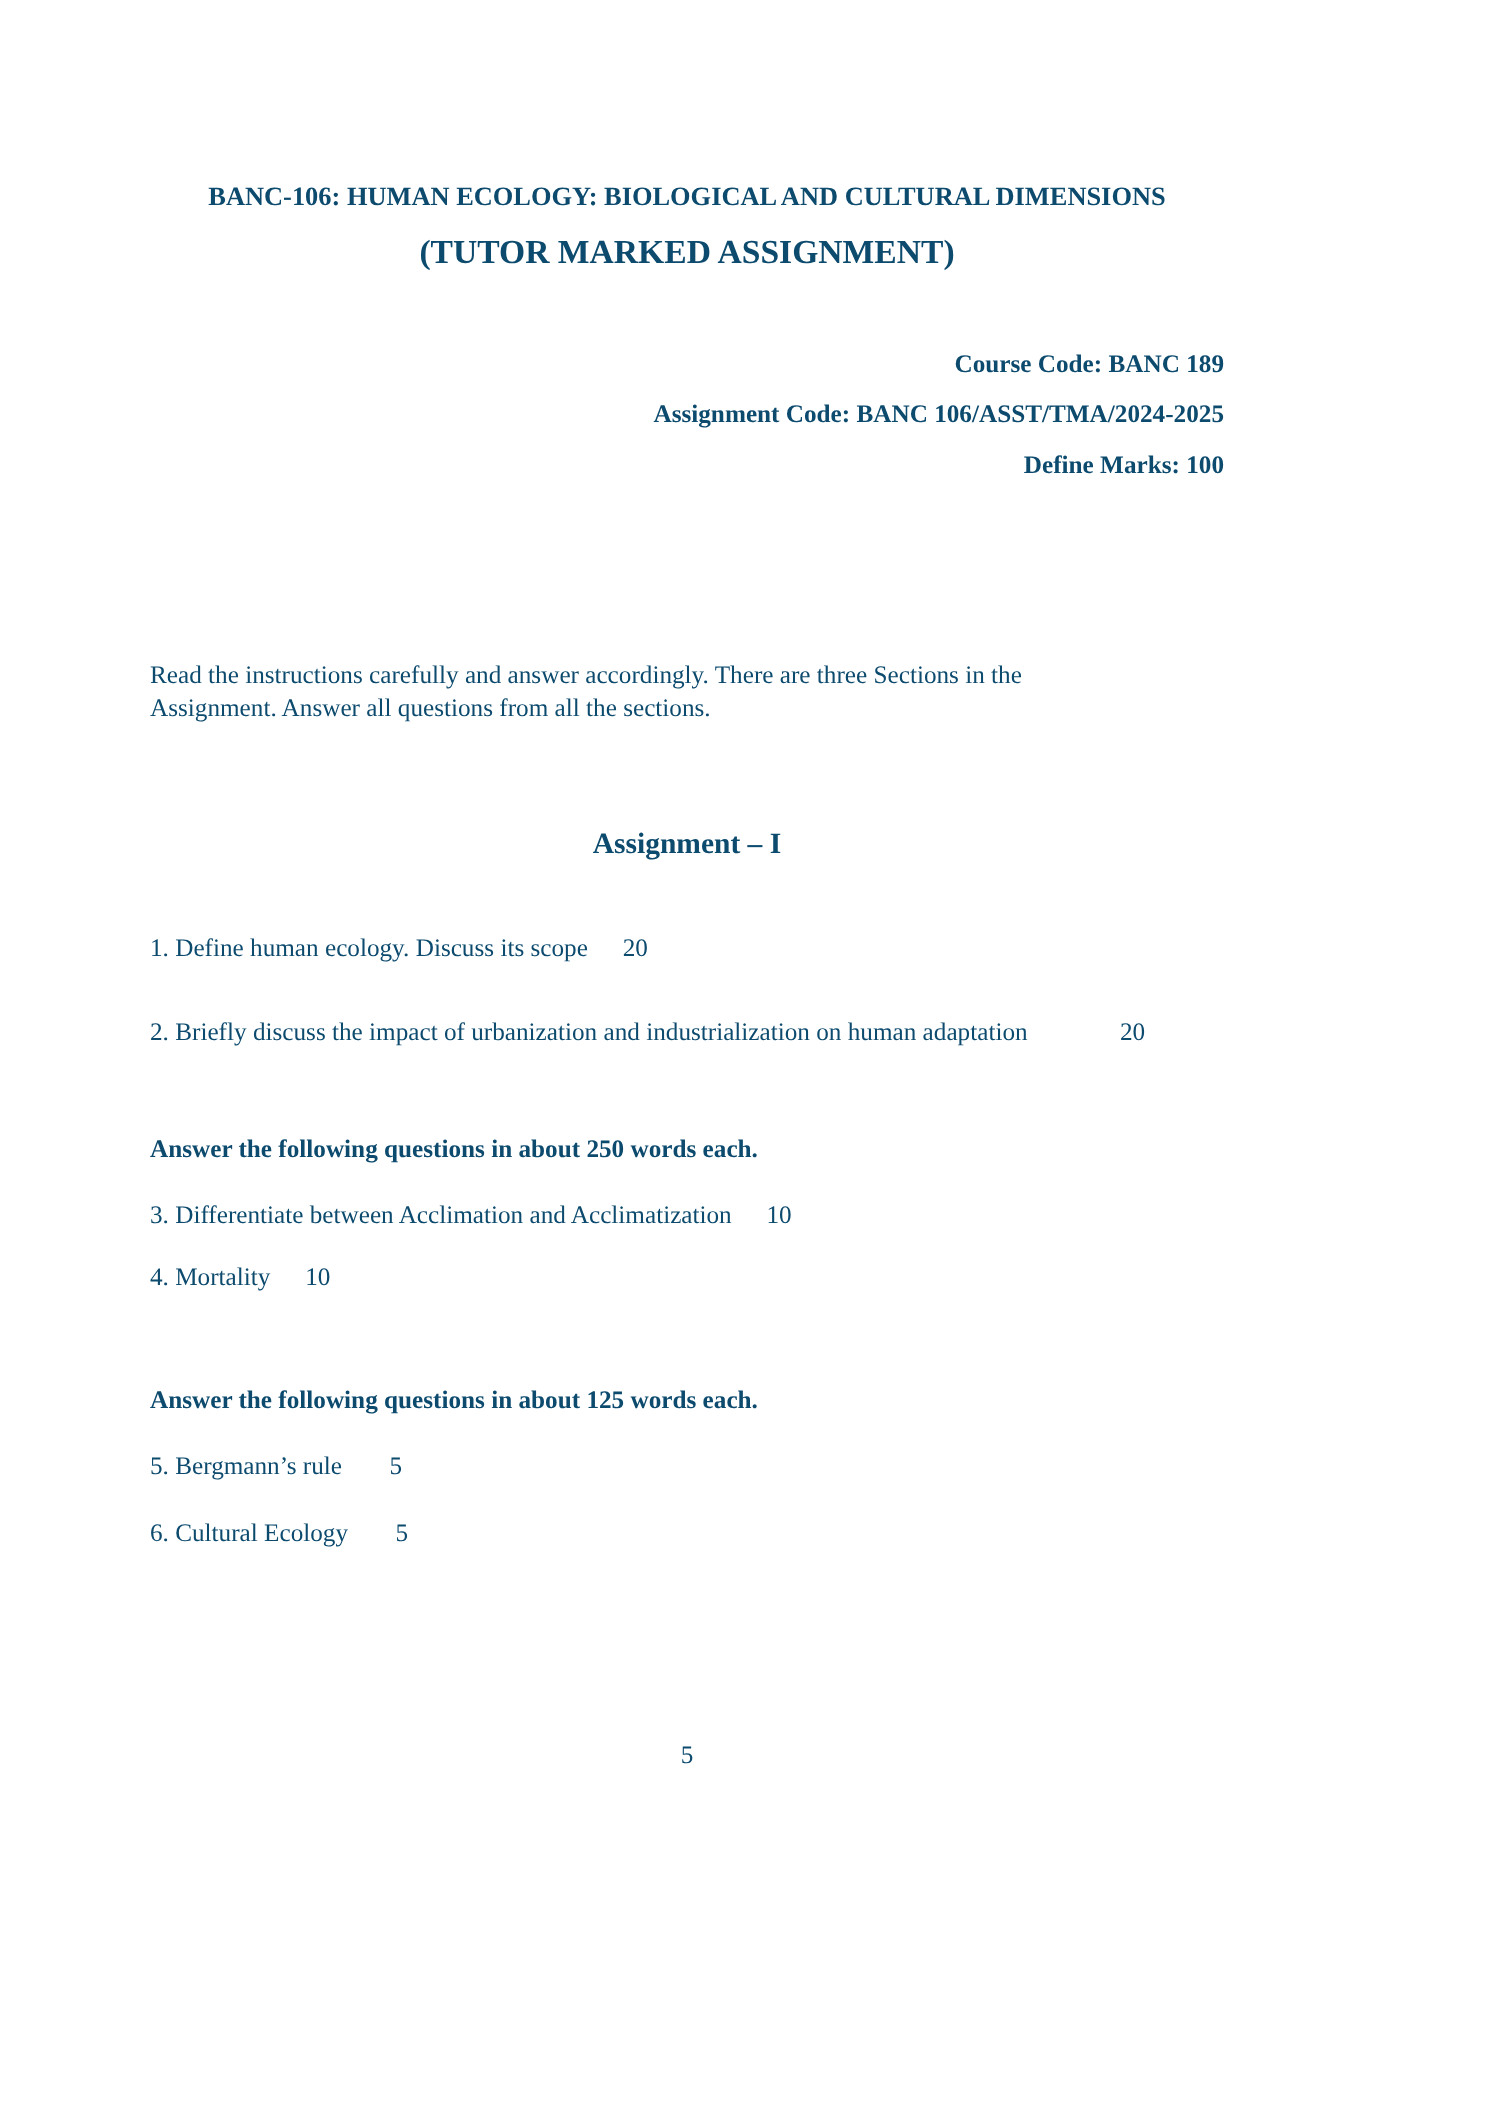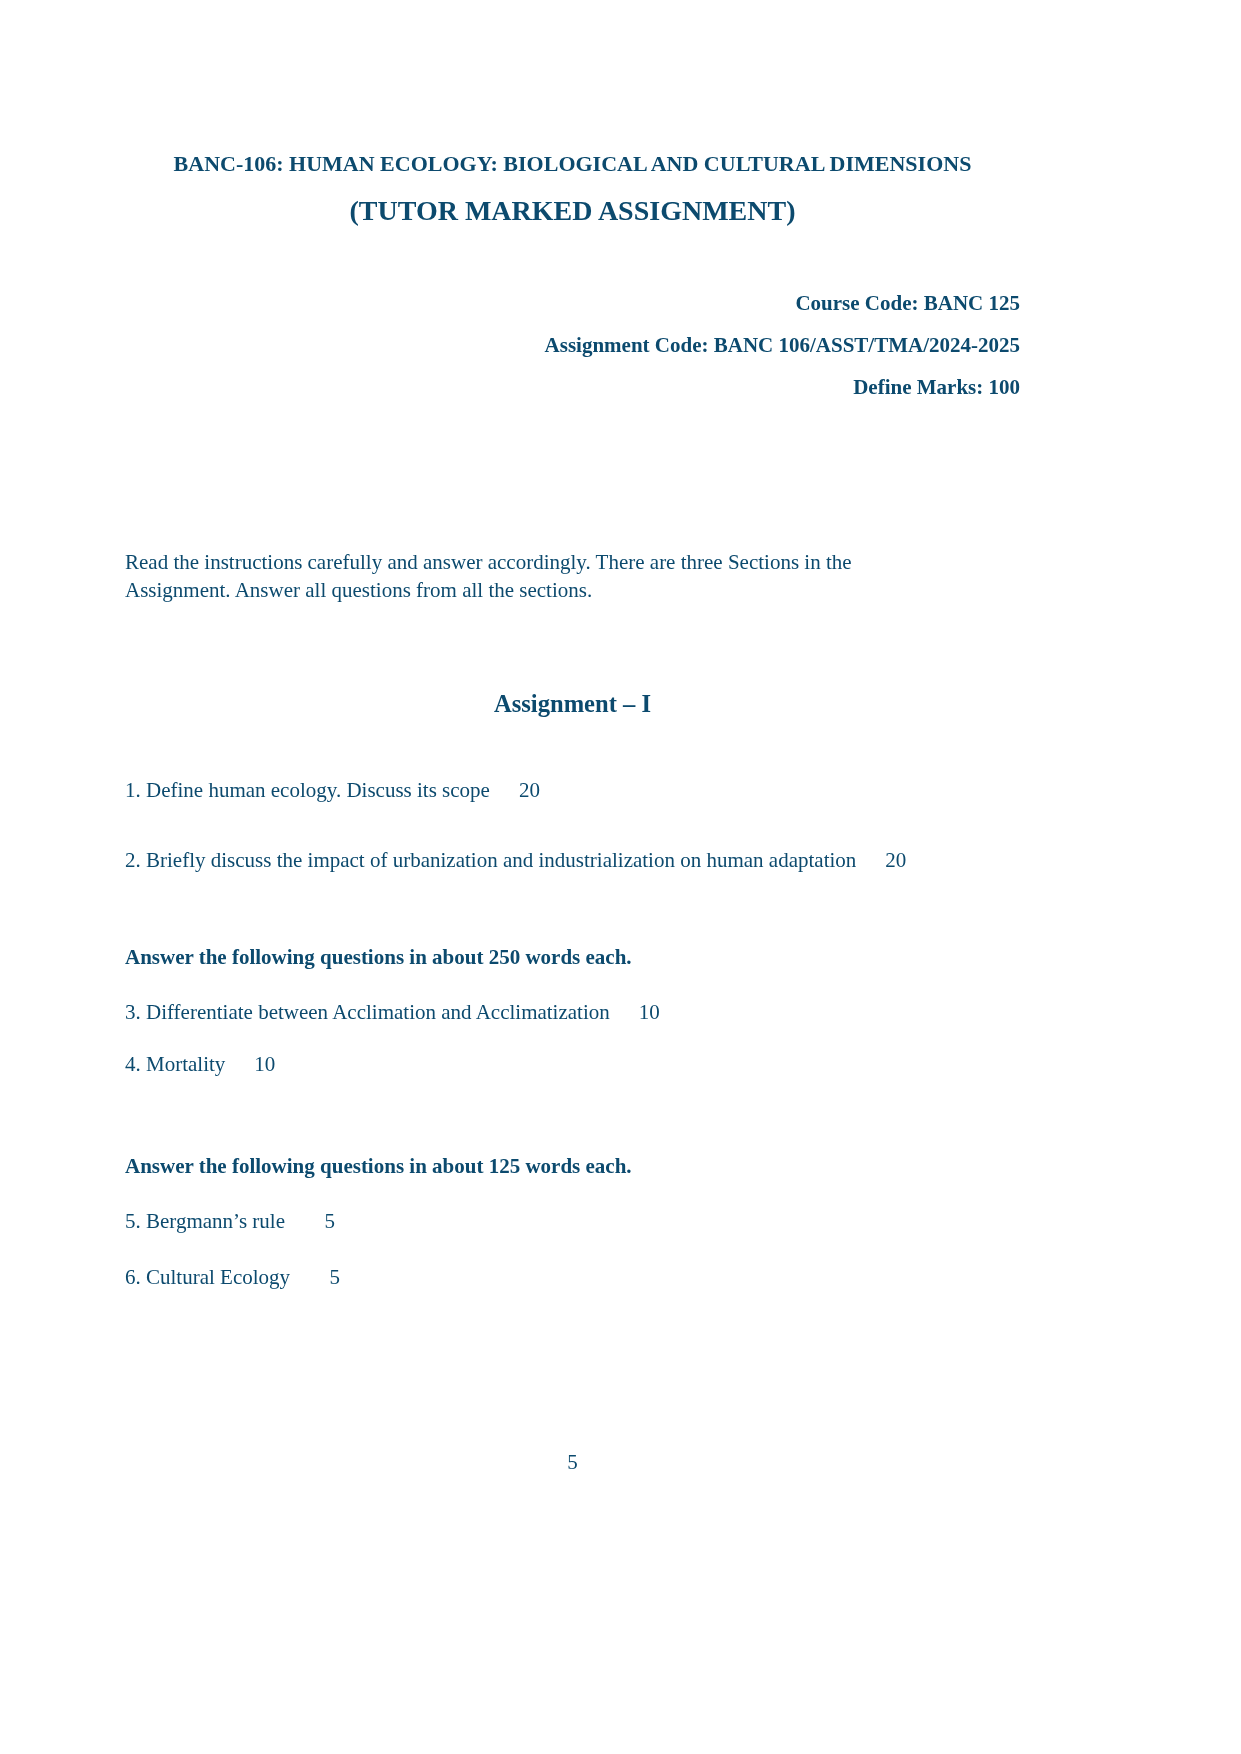--- a/index.html
+++ b/index.html
@@ -68,21 +68,21 @@
   .q-text {
     white-space: nowrap;
   }
   .q-marks {
     text-align: right;
     min-width: 30px;
     padding-left: 20px;
   }
   .mt-57 { margin-top: 86px; }
   .mt-58 { margin-top: 58px; }
-  .mt-42 { margin-top: 42px; }
+  .mt-42 { margin-top: 42px; gap: 48px; }
   .mt-99 { margin-top: 99px; }
   .mt-69 { margin-top: 69px; }
   .mt-74 { margin-top: 74px; }
   .mt-27 { margin-top: 27px; }
   .mt-24 { margin-top: 24px; }
   .mt-28 { margin-top: 28px; }
   .page-number {
     position: absolute;
     top: 1448px;
     left: 125px;
@@ -95,21 +95,21 @@
 <body>
 
 <div class="page">
   <div class="content">
 
     <h1 class="doc-title">BANC-106: HUMAN ECOLOGY: BIOLOGICAL AND CULTURAL DIMENSIONS</h1>
 
     <h2 class="doc-subtitle">(TUTOR MARKED ASSIGNMENT)</h2>
 
     <div class="meta">
-      <div class="meta-line">Course Code: BANC 125</div>
+      <div class="meta-line">Course Code: BANC 189</div>
       <div class="meta-line">Assignment Code: BANC 106/ASST/TMA/2024-2025</div>
       <div class="meta-line">Define Marks: 100</div>
     </div>
 
     <p class="intro">Read the instructions carefully and answer accordingly. There are three Sections in the Assignment. Answer all questions from all the sections.</p>
 
     <h3 class="section-heading mt-57">Assignment – I</h3>
 
 
     <div class="q-row mt-58">

